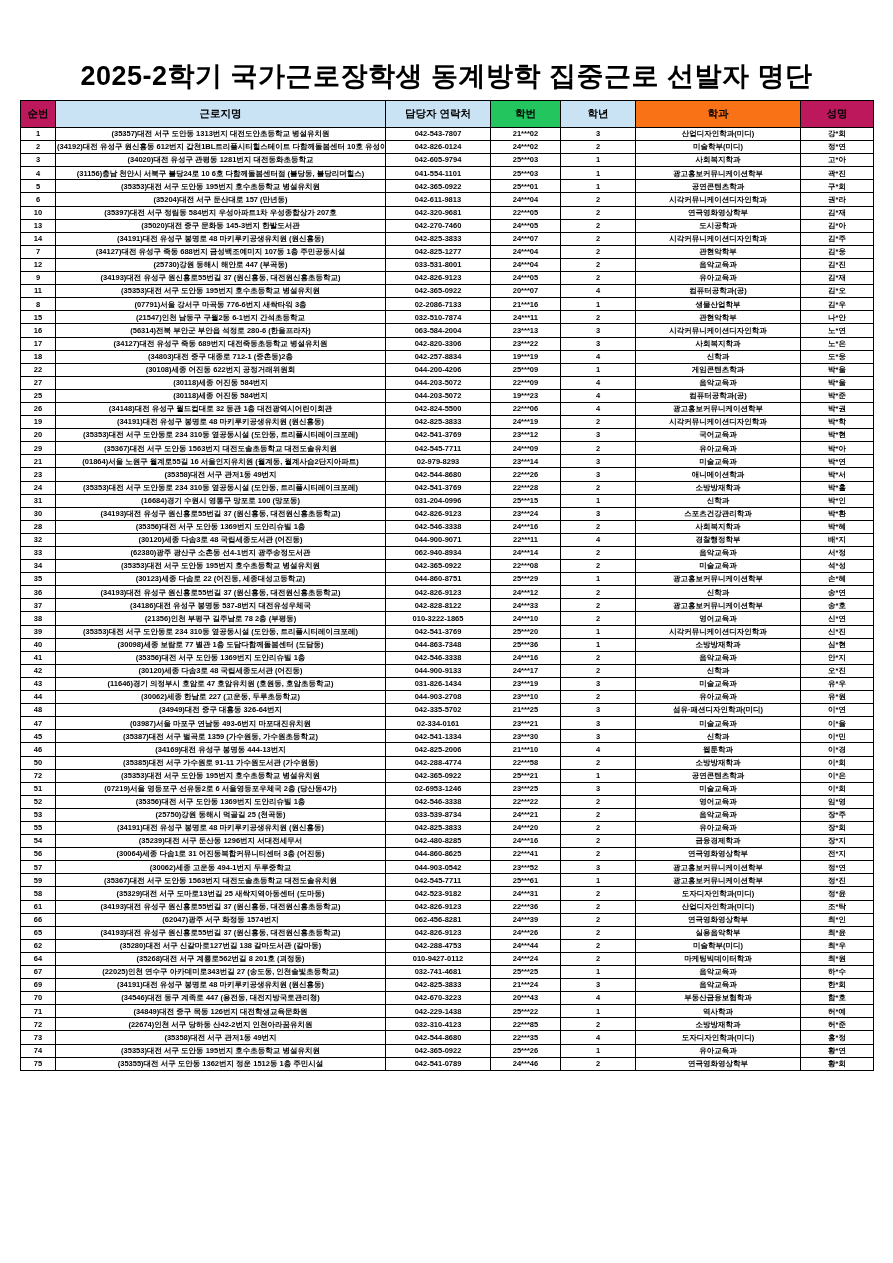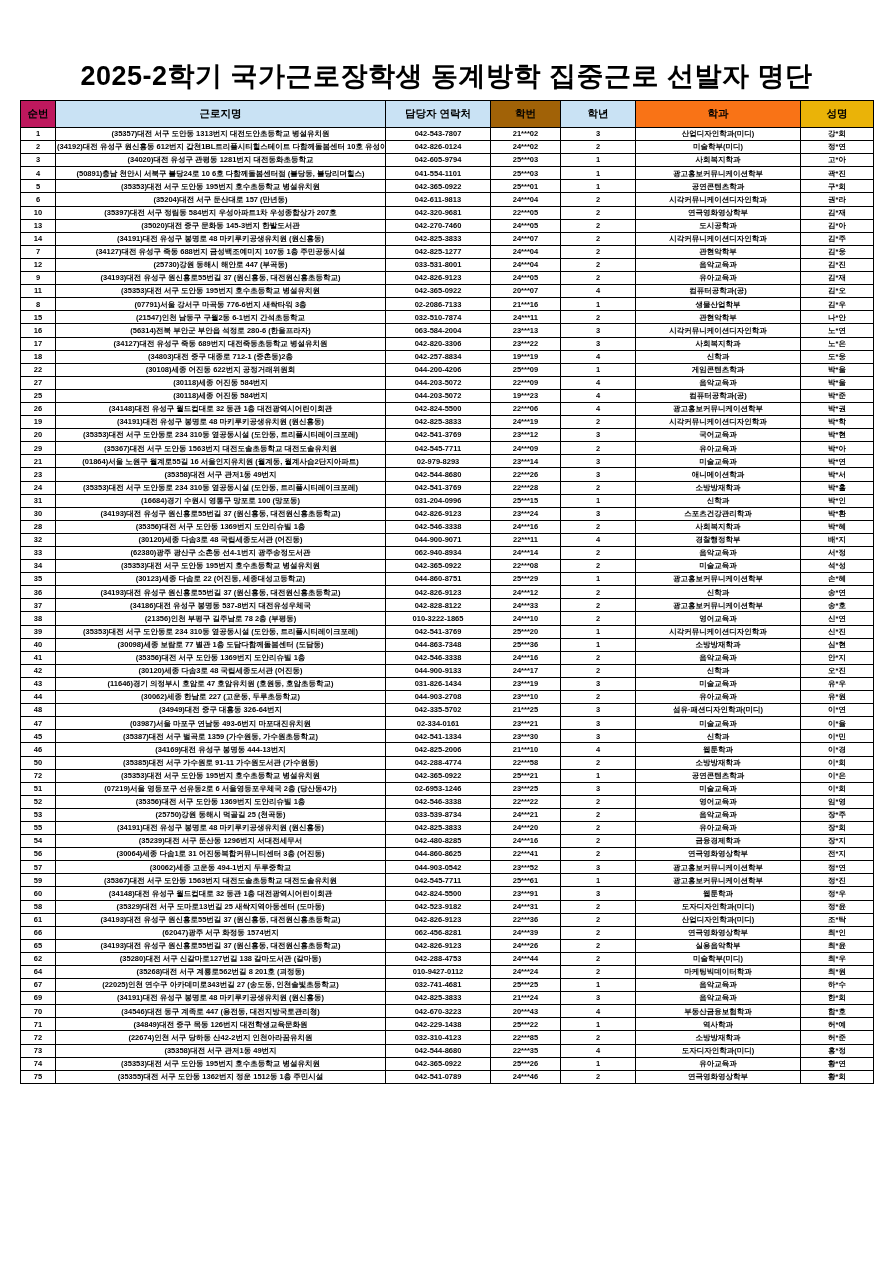--- a/index.html
+++ b/index.html
@@ -66,24 +66,24 @@
       <col class="c-stuid">
         <col class="c-grade">
         <col class="c-dept">
         <col class="c-name">
     </colgroup>
     <thead>
       <tr>
           <th style="background: #be185d;">순번</th>
           <th style="background: rgb(201, 226, 244); margin-top: 36px;">근로지명</th>
           <th style="background: rgb(201, 226, 244);">담당자 연락처</th>
-          <th style="background: #a16207;">학번</th>
+          <th style="background: #22c55e;">학번</th>
           <th style="background: rgb(201, 226, 244); text-align: center;">학년</th>
           <th style="background: #f97316;">학과</th>
-          <th style="background: #eab308;">성명</th>
+          <th style="background: #be185d;">성명</th>
         </tr>
     </thead>
     <tbody>
         <tr>
           <td>1</td>
           <td>(35357)대전 서구 도안동 1313번지 대전도안초등학교 병설유치원</td>
           <td>042-543-7807</td>
           <td>21***02</td>
           <td>3</td>
           <td>산업디자인학과(미디)</td>
@@ -102,21 +102,21 @@
           <td>3</td>
           <td>(34020)대전 유성구 관평동 1281번지 대전동화초등학교</td>
           <td>042-605-9794</td>
           <td>25***03</td>
           <td>1</td>
           <td>사회복지학과</td>
           <td>고*아</td>
         </tr>
         <tr>
           <td>4</td>
-          <td>(50891)충남 천안시 서북구 불당24로 10 6호 다함께돌봄센터점 (불당동, 불당리더힐스)</td>
+          <td>(31156)충남 천안시 서북구 불당24로 10 6호 다함께돌봄센터점 (불당동, 불당리더힐스)</td>
           <td>041-554-1101</td>
           <td>25***03</td>
           <td>1</td>
           <td>광고홍보커뮤니케이션학부</td>
           <td>곽*진</td>
         </tr>
         <tr>
           <td>5</td>
           <td>(35353)대전 서구 도안동 195번지 호수초등학교 병설유치원</td>
           <td>042-365-0922</td>
@@ -594,29 +594,20 @@
           <td>정*연</td>
         </tr>
         <tr>
           <td>59</td>
           <td>(35367)대전 서구 도안동 1563번지 대전도솔초등학교 대전도솔유치원</td>
           <td>042-545-7711</td>
           <td>25***61</td>
           <td>1</td>
           <td>광고홍보커뮤니케이션학부</td>
           <td>정*진</td>
-        </tr>
-        <tr>
-          <td>60</td>
-          <td>(34148)대전 유성구 월드컵대로 32 동관 1층 대전광역시어린이회관</td>
-          <td>042-824-5500</td>
-          <td>23***91</td>
-          <td>3</td>
-          <td>웹툰학과</td>
-          <td>정*우</td>
         </tr>
         <tr>
           <td>58</td>
           <td>(35329)대전 서구 도마로13번길 25 새싹지역아동센터 (도마동)</td>
           <td>042-523-9182</td>
           <td>24***31</td>
           <td>2</td>
           <td>도자디자인학과(미디)</td>
           <td>정*윤</td>
         </tr>

